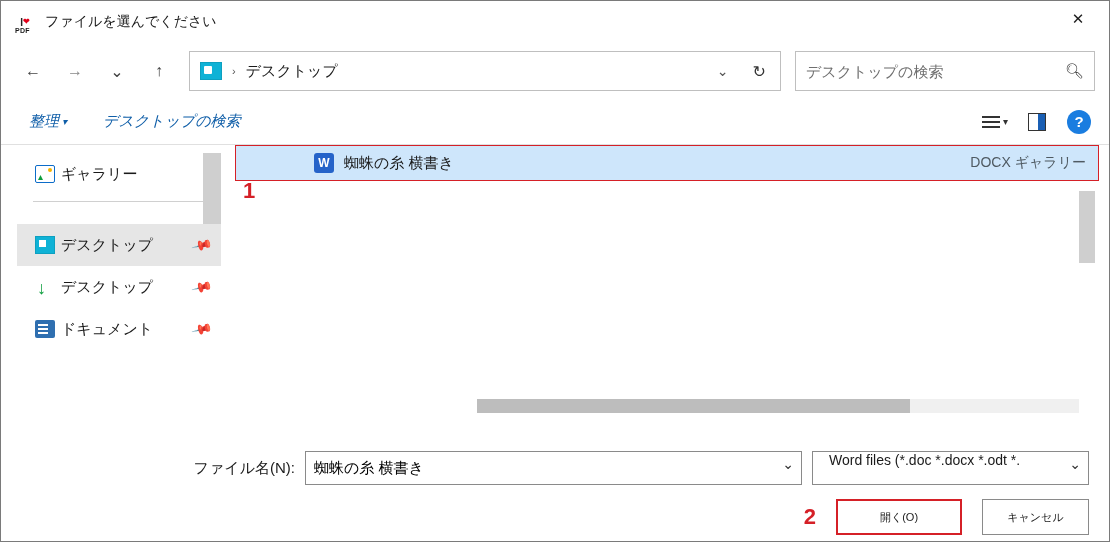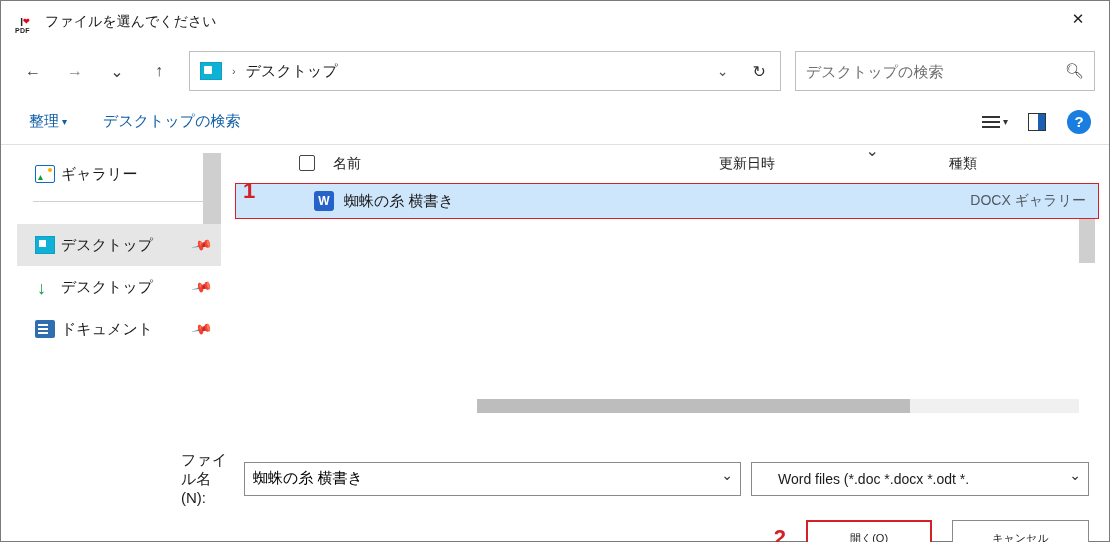--- a/index.html
+++ b/index.html
@@ -21,21 +21,21 @@
   .addr-icon::after { content:""; position:absolute; left:3px; top:3px; width:8px; height:8px; background:#fff; border-radius:1px; }
   .addr-sep { color:#555; font-size:11px; }
   .addr-text { font-size:15px; flex:1; }
   .addr-chev { color:#555; font-size:14px; padding:0 6px;}
   .addr-refresh { color:#333; font-size:16px; padding:0 8px;}
   .searchbox { width:300px; height:40px; border:1px solid #bfbfbf; display:flex; align-items:center; padding:13px 10px; margin-left:8px; }
   .searchbox input { flex:1; border:none; outline:none; font-size:15px; color:#333; background:transparent;}
   .searchbox input::placeholder { color:#6f6f6f; }
   .search-icon { color:#333; font-size:15px; }
   .toolbar { height:46px; display:flex; align-items:center; padding:0 14px 0 28px; border-bottom:1px solid #e0e0e0; }
-  .tool-link { color:#0f5ea8; font-size:15px; display:flex; align-items:center; gap:3px; margin-right:36px;}
+  .tool-link { color:#0f5ea8; font-size:15px; display:flex; align-items:center; gap:3px; margin-right:36px;font-style:italic;}
   .tool-link .chev { font-size:10px; }
   .tool-spacer { flex:1; }
   .tool-icon { width:32px; height:32px; display:flex; align-items:center; justify-content:center; color:#333; margin-left:10px;}
   .view-icon { display:flex; flex-direction:column; gap:3px; }
   .view-icon .line { width:18px; height:2px; background:#333; }
   .preview-icon { width:18px; height:18px; border:1px solid #333; position:relative; }
   .preview-icon::after { content:""; position:absolute; right:0; top:0; width:7px; height:100%; background:#1a5fb4; }
   .help-icon { width:24px; height:24px; border-radius:50%; background:#1a7de0; color:#fff; display:flex; align-items:center; justify-content:center; font-size:15px; font-weight:bold;}
   .body-area { flex:1; display:flex; overflow:hidden; }
   .sidebar { width:220px; padding:8px 0 0 16px; position:relative; }
@@ -70,28 +70,28 @@
   .num1 { left:242px; top:177px; }
   .hscroll-stub { position:absolute; left:256px; right:30px; bottom:10px; height:14px; background:#f0f0f0;}
   .hscroll-stub .thumb { position:absolute; left:0; width:72%; height:100%; background:#bdbdbd;}
   .vscroll-stub { position:absolute; right:14px; top:46px; width:16px; height:72px; background:#cfcfcf;}
   .bottom { height:118px; border-top:0; padding:28px 20px 0 0; display:flex; flex-direction:column; gap:14px; position:relative;}
   .row1 { display:flex; align-items:center; justify-content:flex-end; gap:10px; padding-left:180px;}
   .fn-label { font-size:15px; }
   .fn-input { width:497px; height:34px; border:1px solid #8a8a8a; padding:0 26px 0 8px; font-size:15px; position:relative;}
   .fn-wrap { position:relative; }
   .fn-wrap::after { content:"⌄"; position:absolute; right:8px; top:5px; color:#333; font-size:14px;}
-  .filter-sel { width:338px; height:34px; border:1px solid #8a8a8a; padding:0 26px 0 26px; font-size:14px; white-space:nowrap; overflow:hidden; text-overflow:clip; position:relative; display:flex; align-items:center;}
+  .filter-sel { width:277px; height:34px; border:1px solid #8a8a8a; padding:0 26px 0 16px; font-size:14px; white-space:nowrap; overflow:hidden; text-overflow:clip; position:relative; display:flex; align-items:flex-start;}
   .filter-wrap { position:relative; }
   .filter-wrap::after { content:"⌄"; position:absolute; right:8px; top:5px; color:#333; font-size:14px;}
   .row2 { display:flex; justify-content:flex-end; gap:20px; align-items:center;}
   .num2 { color:#d52027; font-size:22px; font-weight:bold; }
   .btn { height:36px; border:1px solid #8a8a8a; display:flex; align-items:center; justify-content:center; font-size:11px; background:#fff;}
   .btn-open { width:126px; border:2px solid #d52027;}
-  .btn-cancel { width:137px; }
+  .btn-cancel { width:107px; }
 </style>
 </head>
 <body>
 
 <div class="window">
 
   <div class="titlebar">
     <div class="appicon">
       <span class="i">I</span>
         <span class="heart">❤</span>
@@ -165,26 +165,20 @@
       </div>
       <div class="side-item">
         <span class="icon docs-icon"></span>
         <span>ドキュメント</span>
         <span class="pin">📌</span>
       </div>
     </div>
 
     <div class="filearea">
       <div class="vscroll-stub"></div>
-      <div class="columns">
-        <div class="chk-stub"></div>
-        <div class="col-name">名前</div>
-        <div class="col-date">更新日時</div>
-        <div class="col-type">種類</div>
-      </div>
       <div class="file-row">
         <div class="wicon">W</div>
         <div class="fname">蜘蛛の糸 横書き</div>
         <div class="fdate"></div>
         <div class="ftype">DOCX ギャラリー</div>
       </div>
       <div class="hscroll-stub">
         <div class="thumb"></div>
       </div>
     </div>

